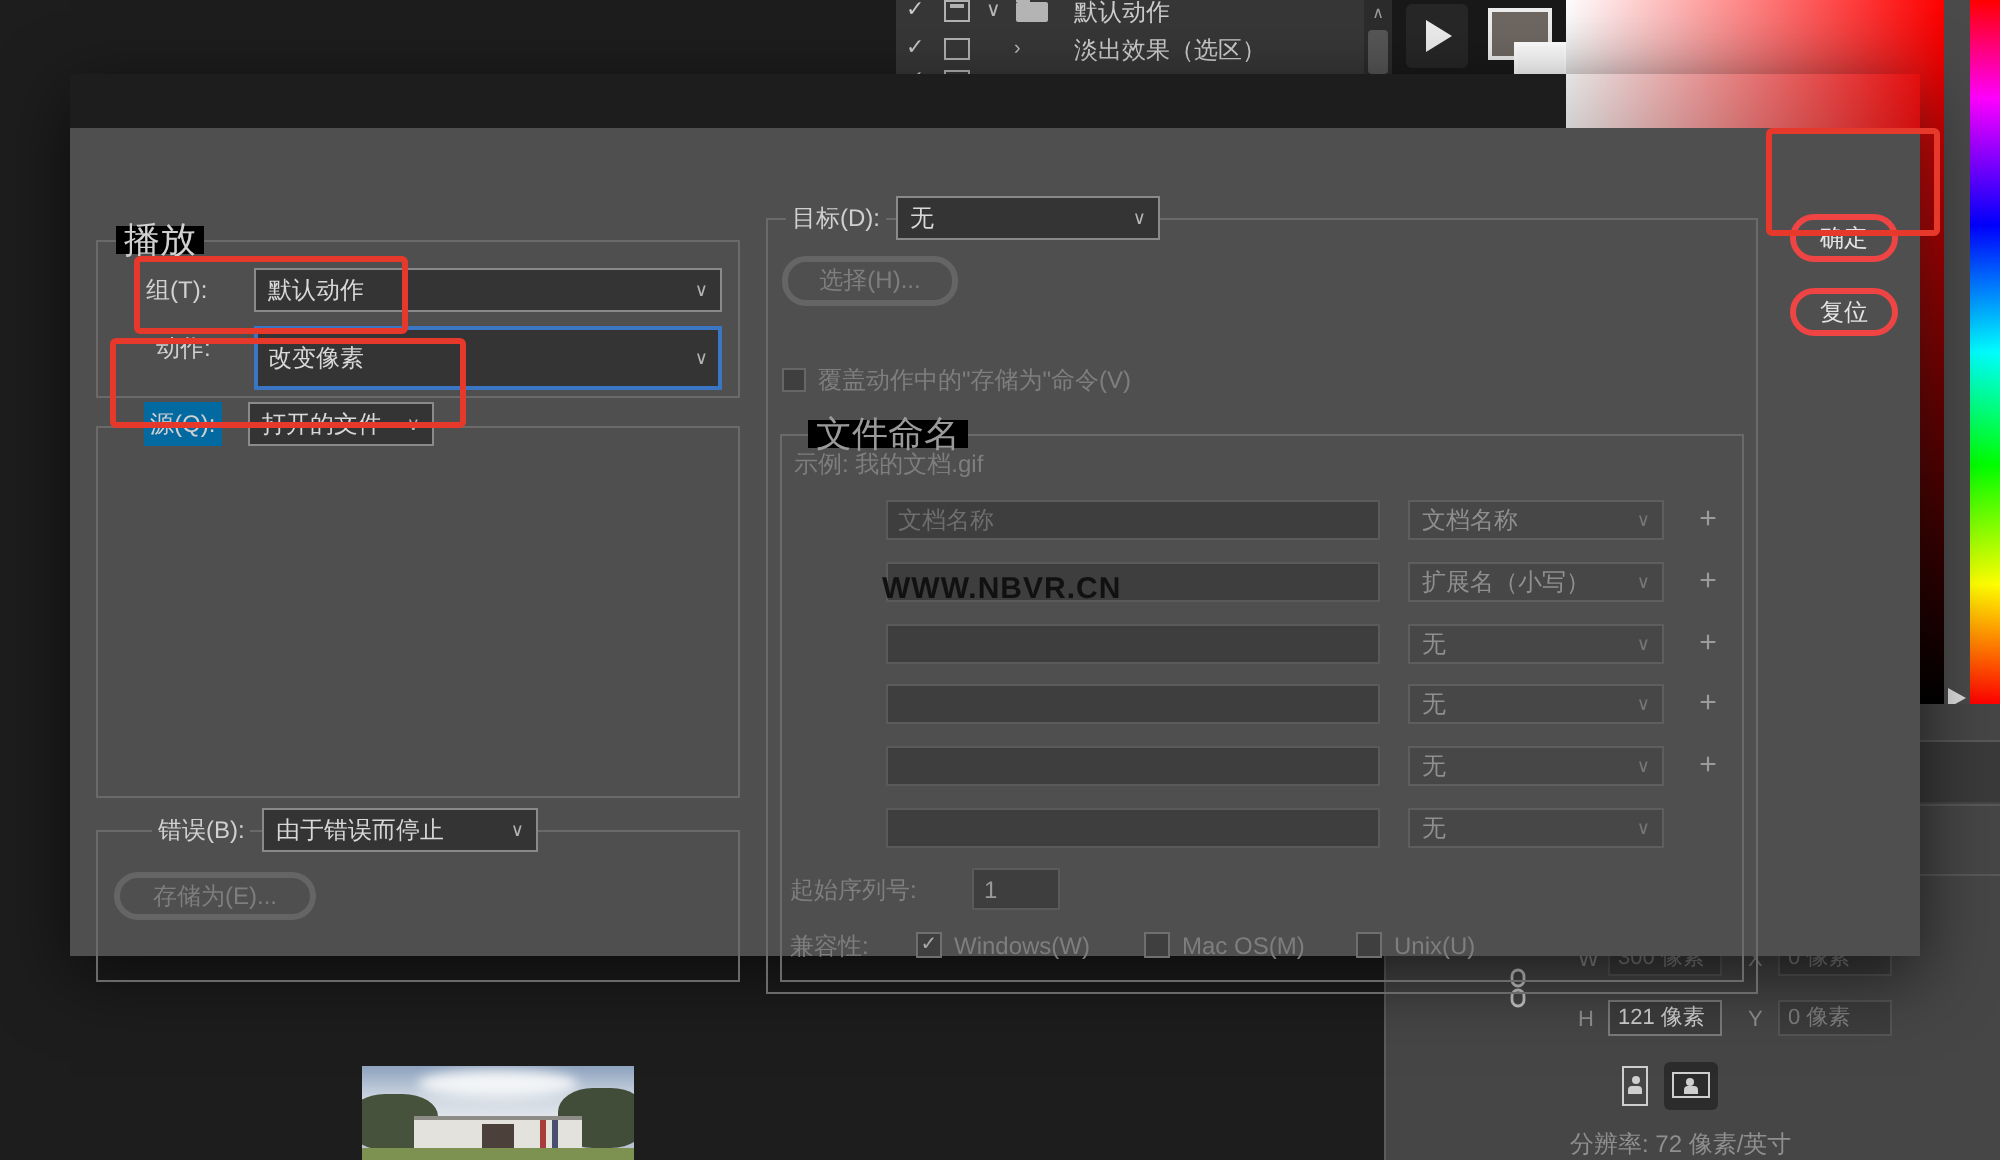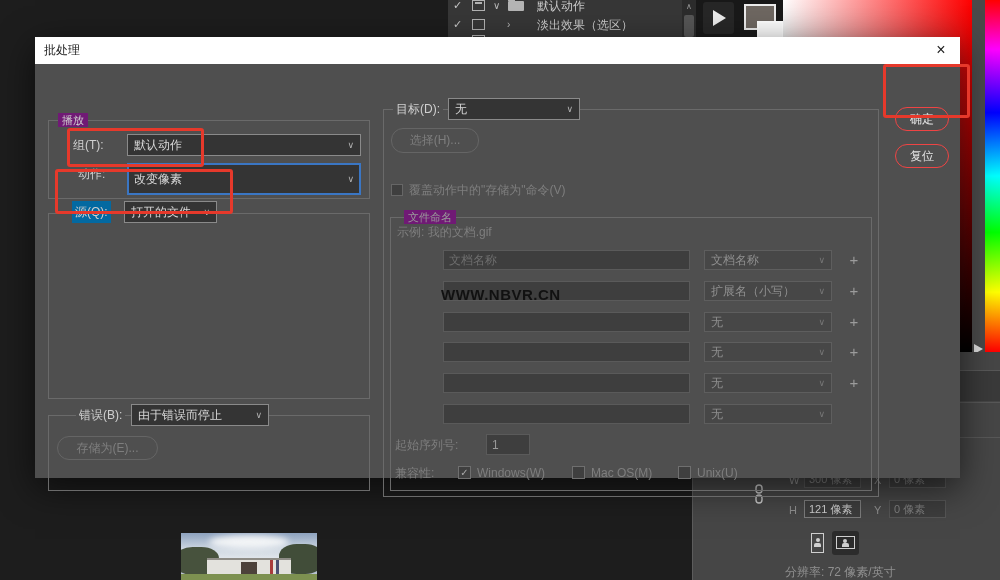--- a/index.html
+++ b/index.html
@@ -62,32 +62,32 @@
   .ph-grass{position:absolute;left:0;top:41px;width:136px;height:6px;background:#7d9150;}
 
   
   .dialog{left:35px;top:37px;width:925px;height:441px;z-index:10;box-shadow:0 10px 34px rgba(0,0,0,.6);}
   .titlebar{position:absolute;left:0;top:0;width:100%;height:27px;background:#ffffff;}
   .title-text{position:absolute;left:9px;top:0;height:27px;line-height:27px;font-size:12px;color:#1a1a1a;}
   .close-x{position:absolute;right:10px;top:0;height:27px;line-height:26px;font-size:16px;color:#222222;width:18px;text-align:center;cursor:default;}
   .dbody{position:absolute;left:0;top:27px;width:100%;height:414px;background:#4f4f4f;}
 
   .box{position:absolute;border:1px solid #6a6a6a;}
-  .box-label{position:absolute;background:#701a75;padding:0 4px;font-size:11px;color:#d0d0d0;line-height:14px;}
+  .box-label{position:absolute;background:#000000;padding:0 4px;font-size:18px;color:#d0d0d0;line-height:14px;}
   .box-label.dim{color:#9a9a9a;}
   .lbl{position:absolute;font-size:12px;color:#d0d0d0;display:flex;align-items:center;white-space:nowrap;}
   .lbl.dim{color:#7e7e7e;}
 
   .dd{position:absolute;background:#343434;border:1px solid #8a8a8a;box-sizing:border-box;color:#d8d8d8;font-size:12px;display:flex;align-items:center;justify-content:space-between;padding:0 6px;white-space:nowrap;}
   .dd .arrow{color:#b4b4b4;font-size:9px;margin-left:6px;}
   .dd.focus{border:2px solid #3a76c4;padding:0 5px;}
   .dd.disabled{background:#474747;border-color:#5e5e5e;color:#8f8f8f;}
   .dd.disabled .arrow{color:#777777;}
 
-  .btn{position:absolute;border:1px solid #ef4444;border-radius:13px;background:transparent;color:#e3e3e3;font-size:12px;display:flex;align-items:center;justify-content:center;font-family:inherit;box-sizing:border-box;}
+  .btn{position:absolute;border:3px solid #ef4444;border-radius:13px;background:transparent;color:#e3e3e3;font-size:12px;display:flex;align-items:center;justify-content:center;font-family:inherit;box-sizing:border-box;}
   .btn.disabled{border-color:#656565;color:#7e7e7e;border-radius:12px;}
 
   .tinput{position:absolute;background:#3e3e3e;border:1px solid #5a5a5a;box-sizing:border-box;color:#9a9a9a;font-size:12px;padding:0 5px;font-family:inherit;outline:none;}
   .tinput::placeholder{color:#6e6e6e;}
 
   .cb{position:absolute;width:13px;height:13px;background:#3f3f3f;border:1px solid #6f6f6f;box-sizing:border-box;text-align:center;}
   .cb .m{visibility:hidden;color:#a9a9a9;font-size:10px;line-height:11px;display:block;}
   .cb.checked .m{visibility:visible;}
   .cb.small{width:12px;height:12px;}
 
@@ -181,24 +181,20 @@
     <span class="ph-tree-l"></span>
       <span class="ph-tree-r"></span>
     <span class="ph-build"></span>
       <span class="ph-door"></span>
     <span class="ph-ban1"></span>
       <span class="ph-ban2"></span>
     <span class="ph-grass"></span>
   </div>
 
   <div class="abs dialog">
-    <div class="titlebar">
-      <span class="title-text">批处理</span>
-      <span class="close-x">×</span>
-    </div>
     <div class="dbody">
 
       <div class="box" style="left:13px;top:56px;width:320px;height:77px;"></div>
       <span class="box-label" style="left:23px;top:49px;">播放</span>
       <span class="lbl" style="left:38px;top:70px;height:22px;">组(T):</span>
       <div class="dd" style="left:92px;top:70px;width:234px;height:22px;">
         <span>默认动作</span>
         <span class="arrow">∨</span>
       </div>
       <span class="lbl" style="left:43px;top:99px;height:22px;">动作:</span>

